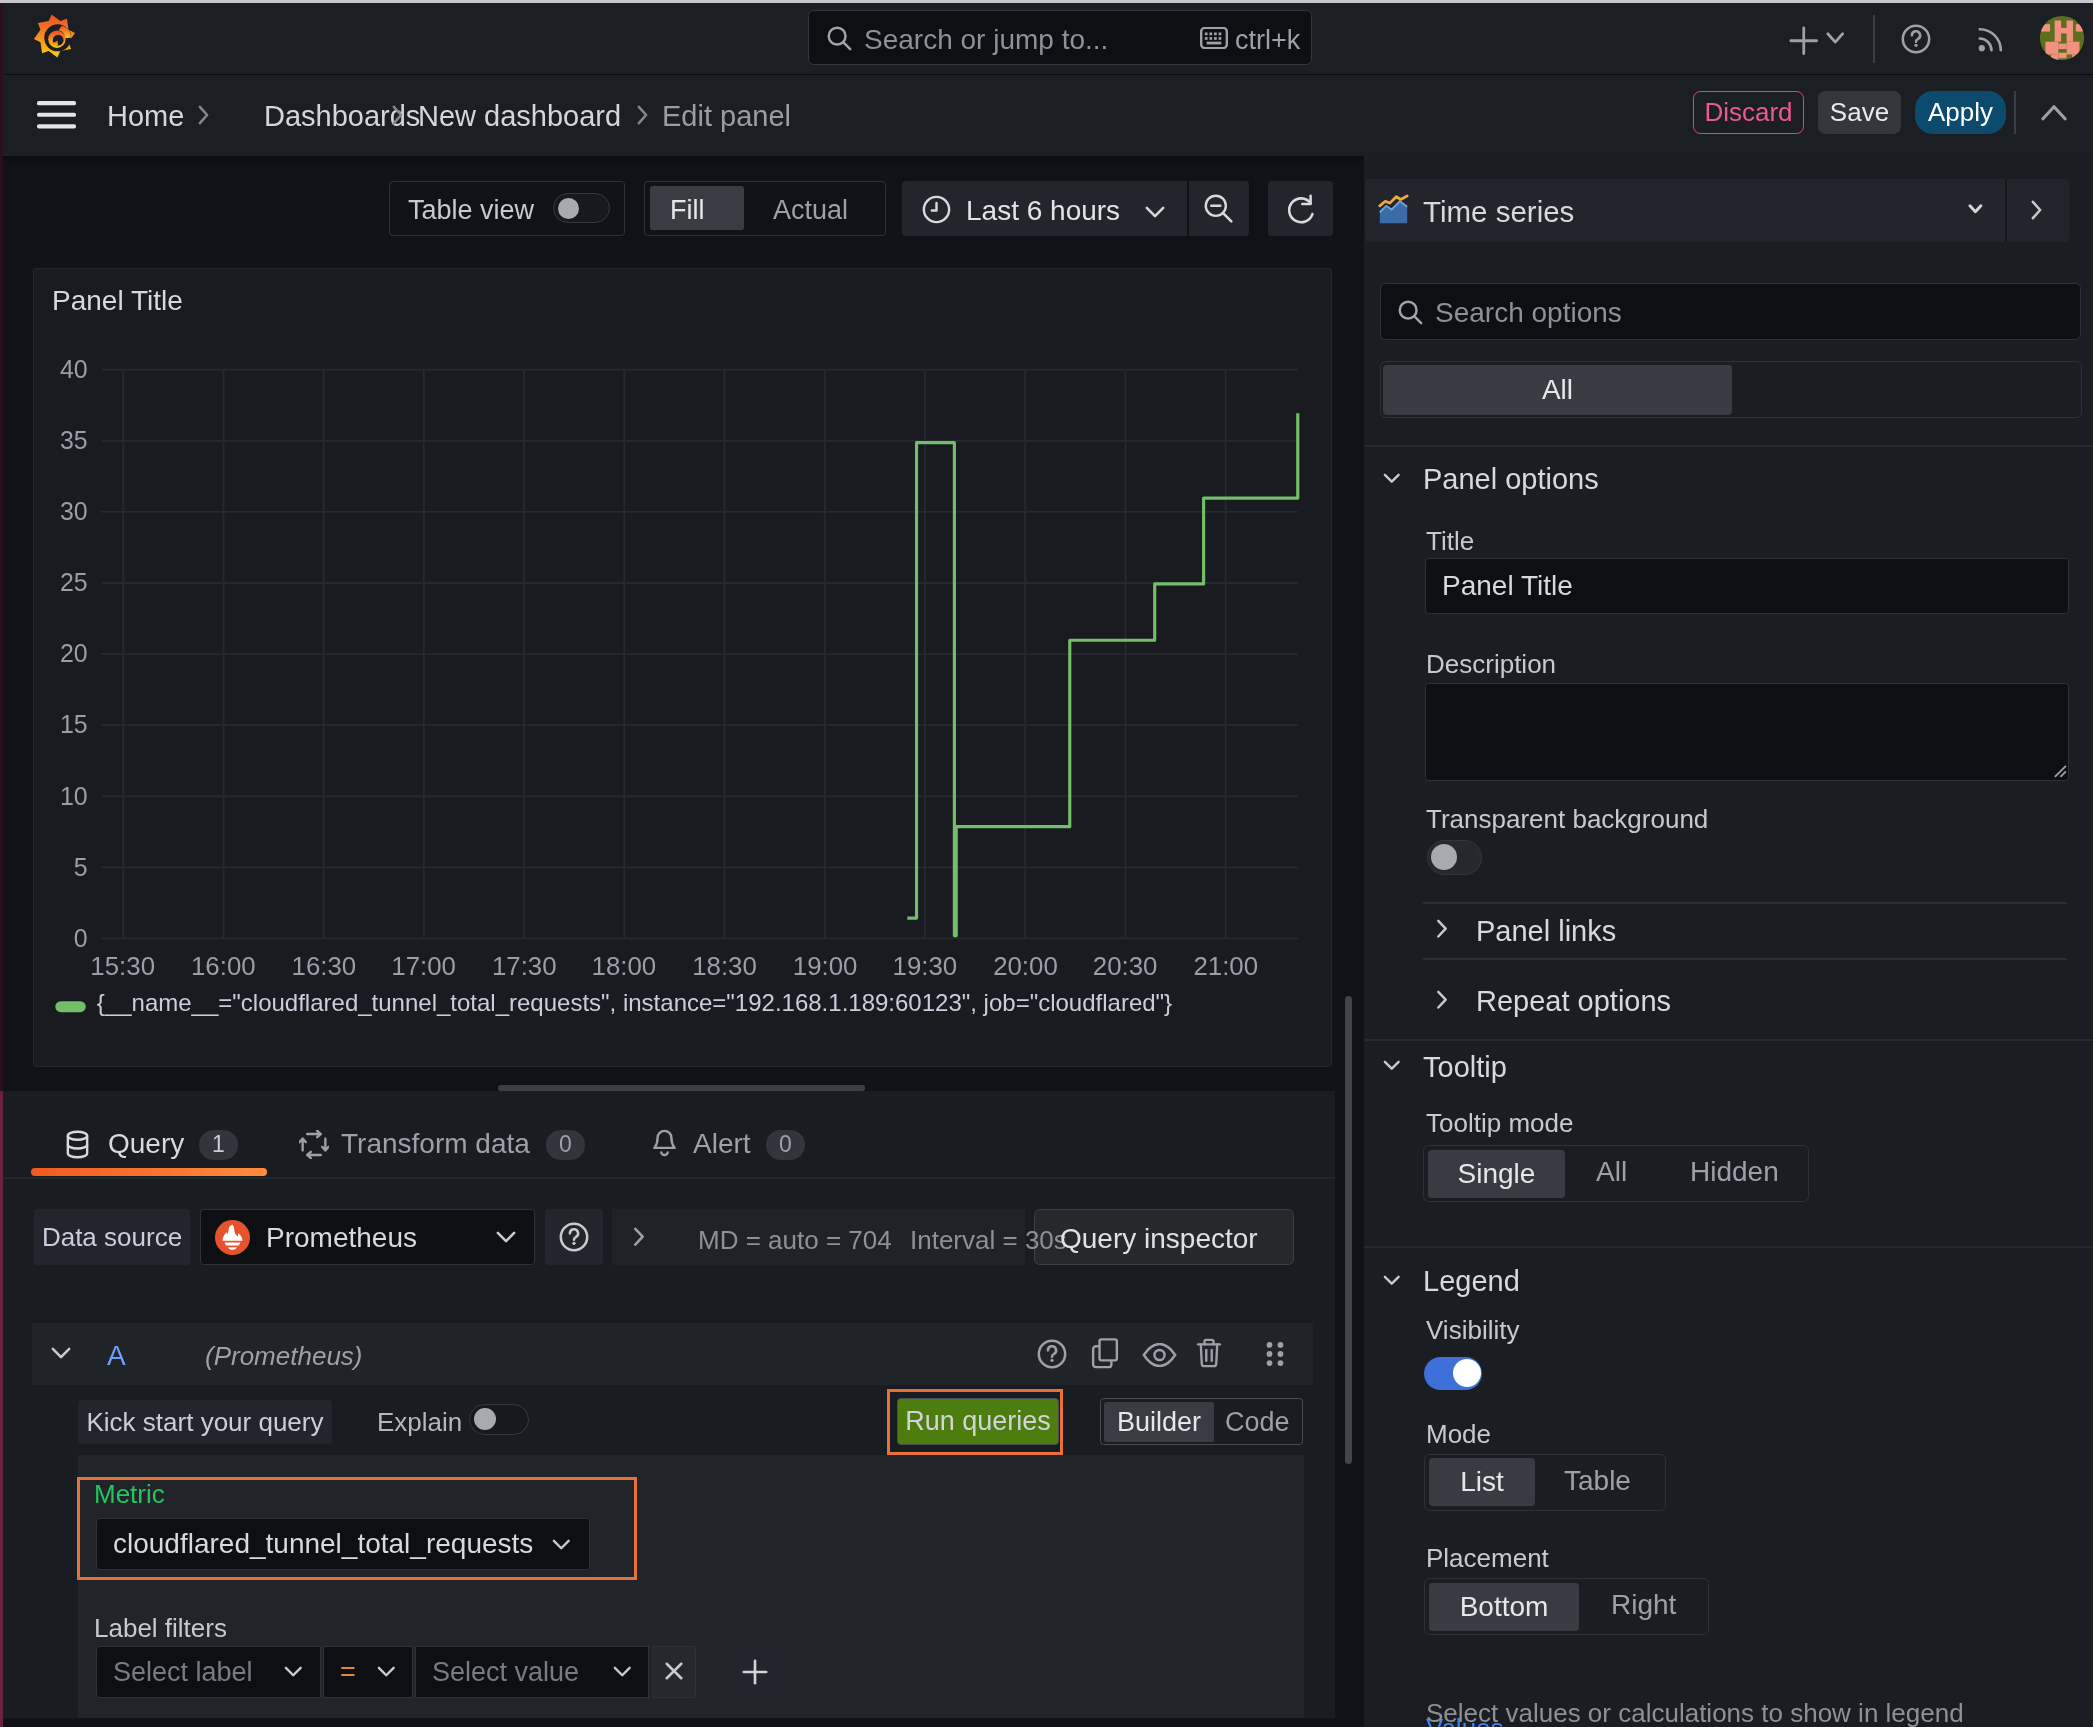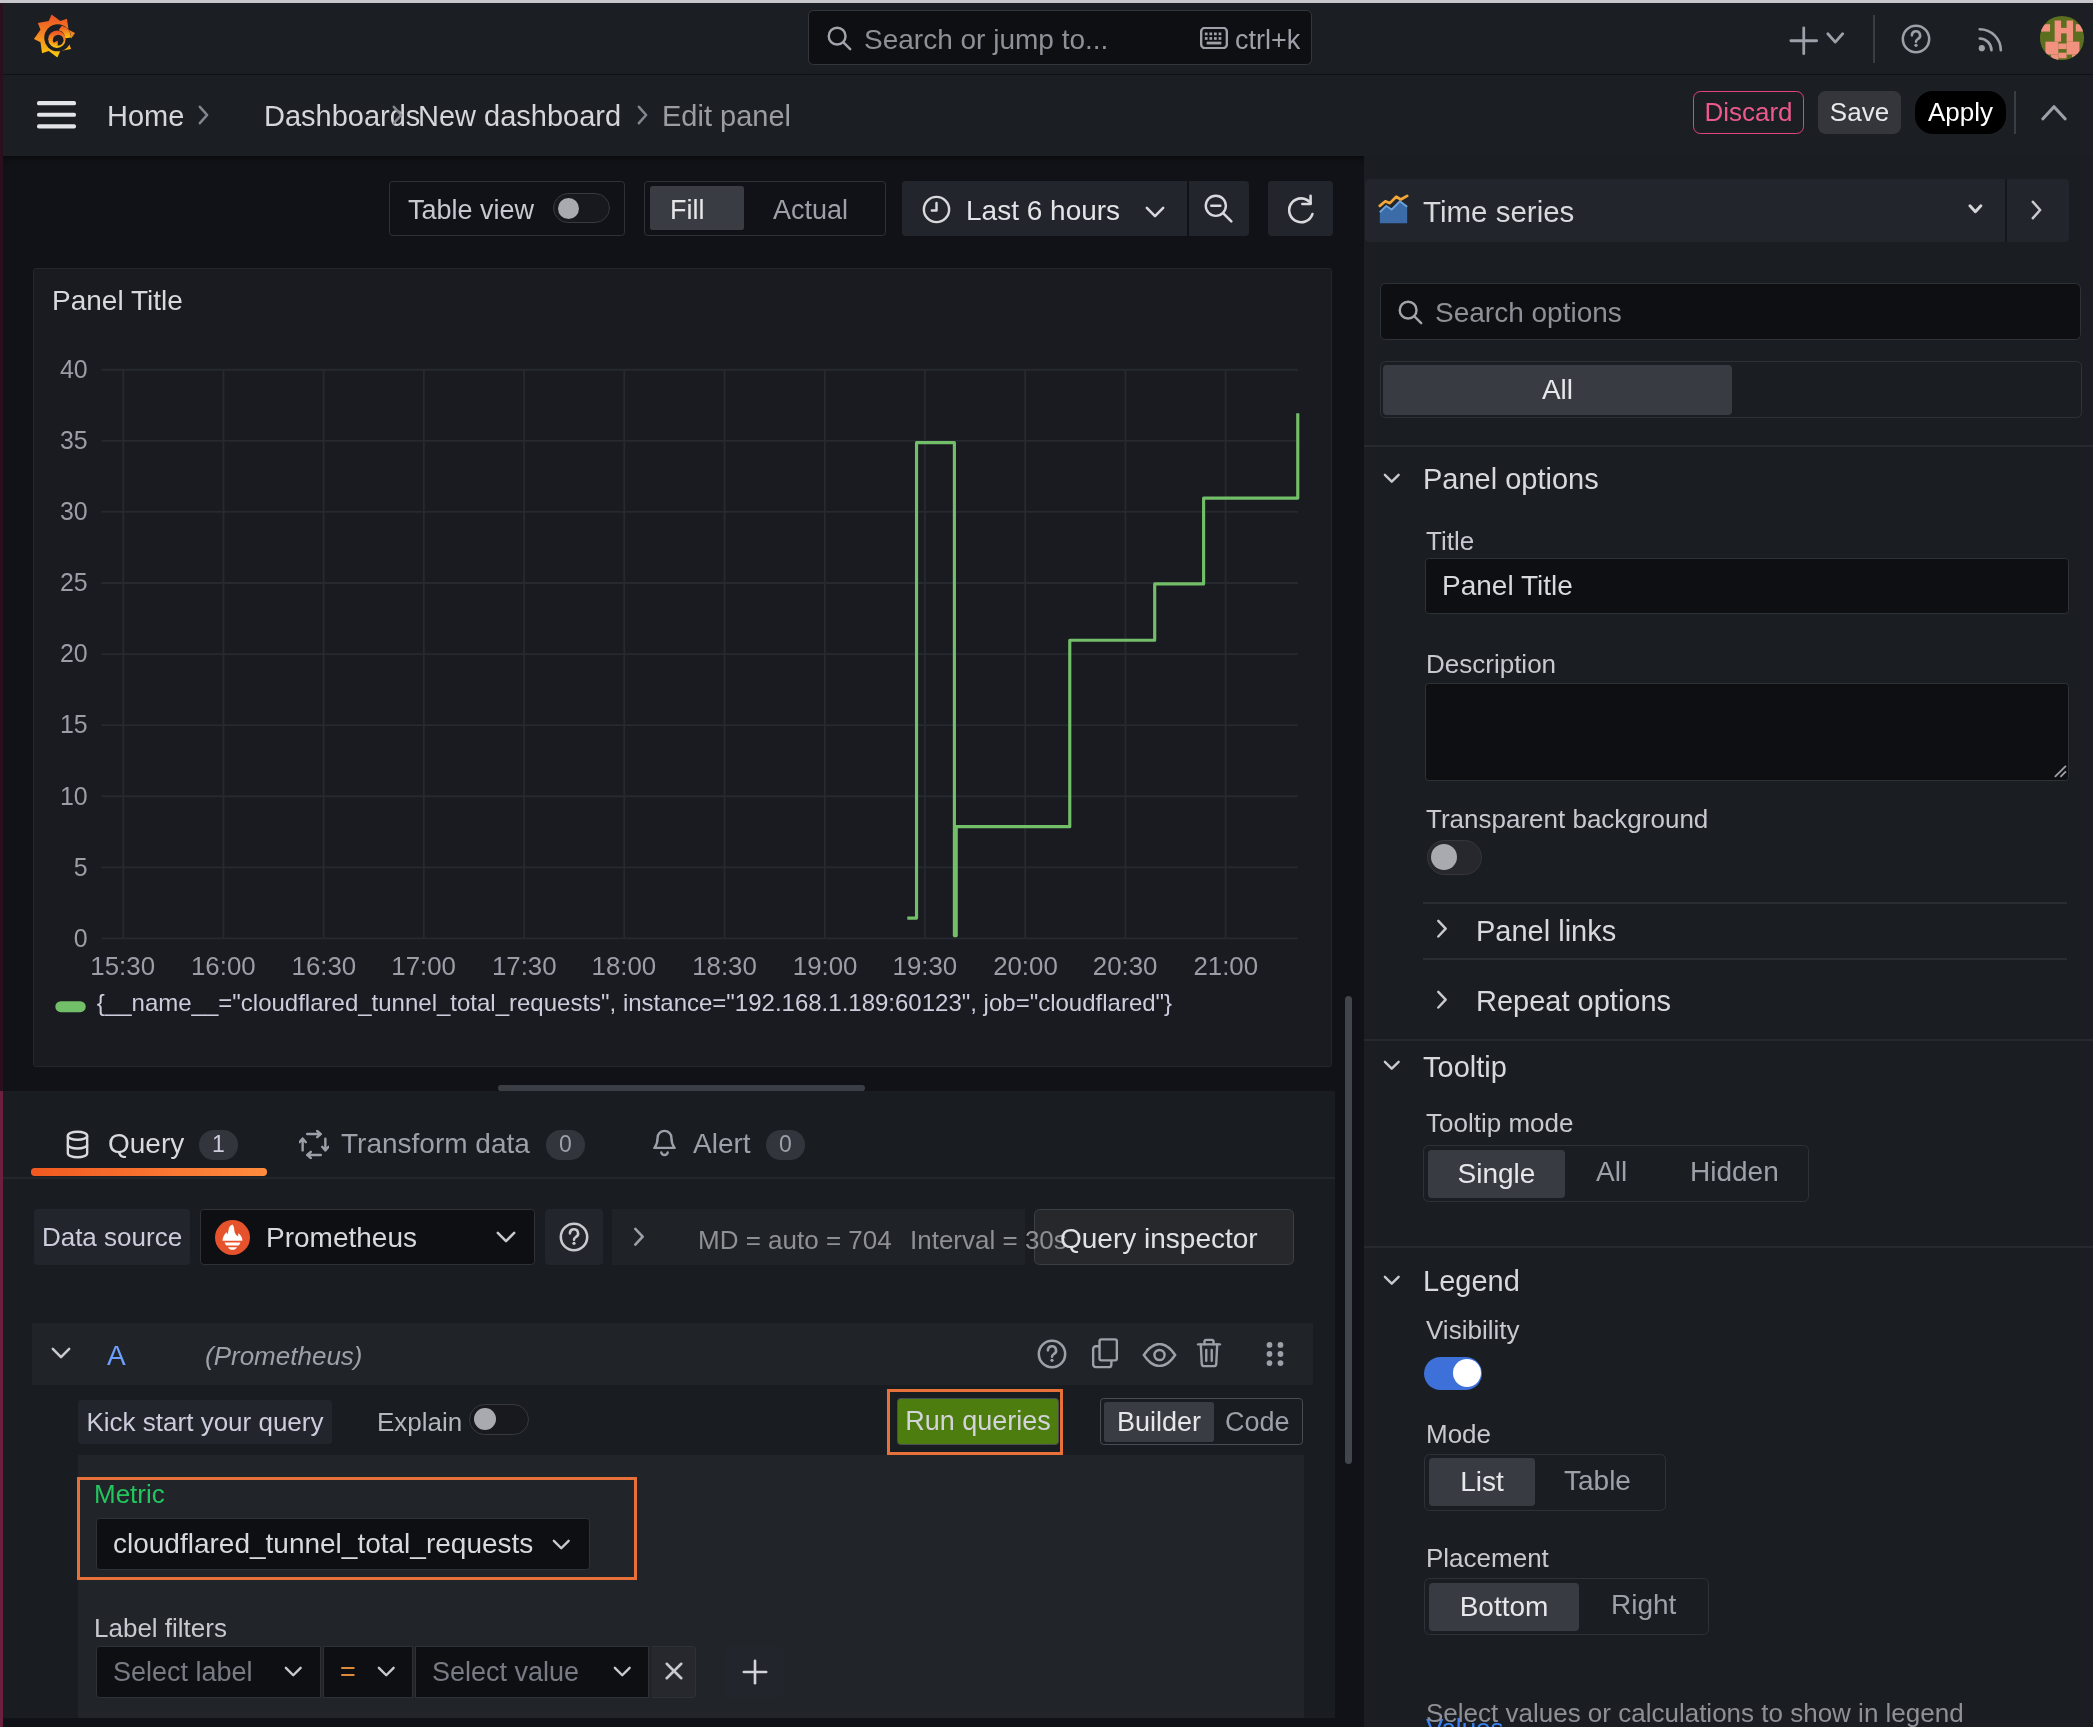--- a/index.html
+++ b/index.html
@@ -123,21 +123,21 @@
       <path d="M3 2 L11 11 L3 20" fill="none" stroke="#83868e" stroke-width="2.8" stroke-linecap="round" stroke-linejoin="round"></path>
     </svg>
   <div class="abs" style="left:418px;top:100px;font-size:29px;color:#d5d6da;">New dashboard</div>
   <svg class="abs" style="left:636px;top:105px;" width="13" height="20" viewBox="0 0 14 22">
       <path d="M3 2 L11 11 L3 20" fill="none" stroke="#83868e" stroke-width="2.8" stroke-linecap="round" stroke-linejoin="round"></path>
     </svg>
   <div class="abs" style="left:662px;top:100px;font-size:29px;color:#9b9da3;">Edit panel</div>
 
   <div class="abs" style="left:1693px;top:91px;width:111px;height:43px;border:1.8px solid #e4447c;border-radius:7.4px;color:#ec5a8c;font-size:26px;display:flex;align-items:center;justify-content:center;">Discard</div>
   <div class="abs" style="left:1818px;top:91px;width:83px;height:43px;background:#34363c;border-radius:7.4px;color:#e8e9ea;font-size:26px;display:flex;align-items:center;justify-content:center;">Save</div>
-  <div class="abs" style="left:1915px;top:91px;width:91px;height:43px;background:#000000;border-radius:18px;color:#ffffff;font-size:26px;display:flex;align-items:center;justify-content:center;">Apply</div>
+  <div class="abs" style="left:1915px;top:91px;width:91px;height:43px;background:#0c4a6e;border-radius:18px;color:#ffffff;font-size:26px;display:flex;align-items:center;justify-content:center;">Apply</div>
   <div class="abs" style="left:2014px;top:91px;width:1.8px;height:43px;background:#3a3d43;"></div>
   <svg class="abs" style="left:2041px;top:104px;" width="26" height="16.6" viewBox="0 0 28 18">
       <path d="M2 16 L14 3 L26 16" fill="none" stroke="#9da0a8" stroke-width="3.4" stroke-linecap="round" stroke-linejoin="round"></path>
     </svg>
 
   <div class="abs" style="left:0;top:3.7px;width:2.8px;height:1087px;background:#2a0f1d;z-index:50;"></div>
   <div class="abs" style="left:0;top:1091px;width:2.8px;height:637px;background:#6b2040;z-index:50;"></div>
 
   <div id="rpane" class="abs" style="left:1364px;top:156px;width:729px;height:1572px;background:#1a1d22;"></div>
 

